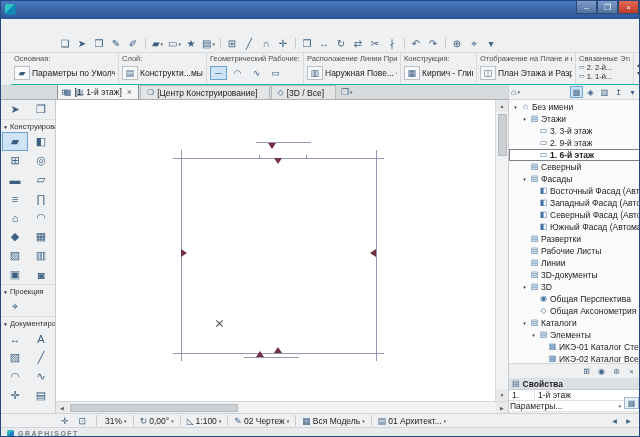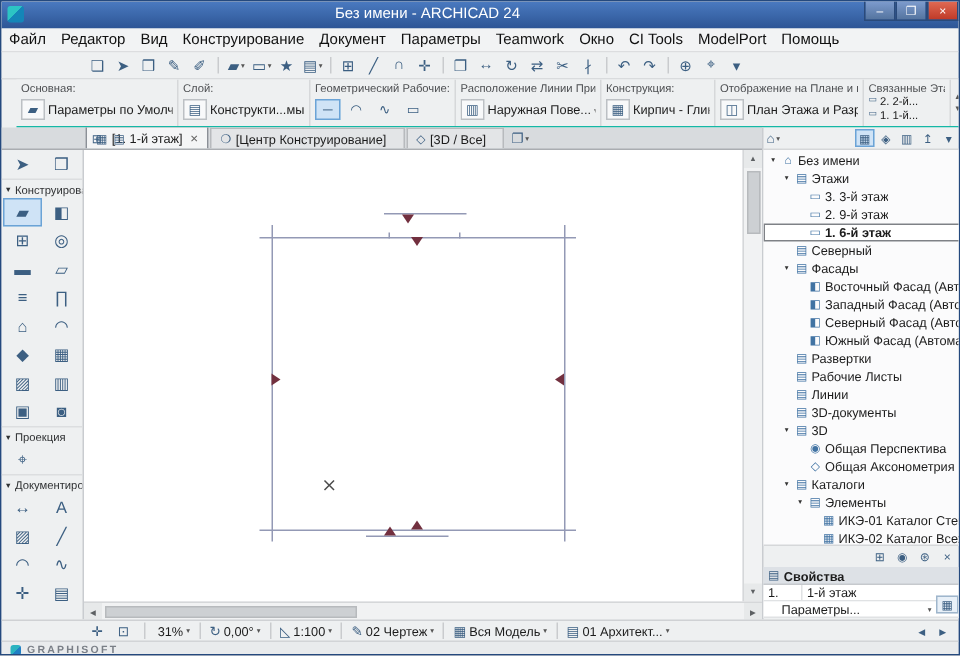--- a/index.html
+++ b/index.html
@@ -97,21 +97,21 @@
   .tlabel{font-size:8.5px;overflow:hidden}
   .trow.selected{background:#fff;outline:1px solid #7e8186;outline-offset:-1px}
   .trow.selected .tlabel{font-weight:bold}
   .nav-actions{height:14px;display:flex;align-items:center;justify-content:flex-end;gap:2px;padding:0 3px}
   .props-header{height:12px;background:#dde1e6;display:flex;align-items:center;gap:3px;
                 font-size:8.5px;font-weight:bold;padding:0 3px;border-bottom:1px solid #c6c9cd}
   .ph-icon{font-size:8px;color:#3c5f82;font-weight:normal}
   .prow{height:11px;display:flex;background:#fff;border-bottom:1px solid #e0e2e4;font-size:8.5px;align-items:center;position:relative}
   .pc1{width:26px;padding-left:3px;border-right:1px solid #e0e2e4;height:100%;display:flex;align-items:center}
   .pc2{padding-left:3px;overflow:hidden;white-space:nowrap}
-  .pc-full{padding-left:12px;overflow:hidden;white-space:nowrap}
+  .pc-full{padding-left:1px;overflow:hidden;white-space:nowrap}
   .pcaret{margin-left:auto;margin-right:20px;font-size:5px;color:#555}
   .props-settings{position:absolute;right:2px;bottom:2px;width:15px;height:12px;border:1px solid #9fb6cc;
                   background:#e8f0f8;color:#3c5f82;font-size:8px;display:flex;align-items:center;justify-content:center}
   
   .statusbar{position:absolute;left:0;top:412px;width:100%;height:14px;background:#eef0f1;
              border-top:1px solid #cfd1d4;display:flex;align-items:center;padding-left:57px;overflow:hidden}
   .sitem{display:flex;align-items:center;gap:2px;padding:0 3px;font-size:8.5px;white-space:nowrap}
   .sicon{font-size:9px;color:#3c5f82}
   .scaret{font-size:5px;color:#555}
   .snav{margin-left:auto;display:flex;gap:1px;margin-right:4px}
@@ -122,41 +122,27 @@
   .brand-logo{width:7px;height:7px;border-radius:2px;background:linear-gradient(135deg,#2bb3c0 50%,#1f7fc4 50%)}
   .brand-name{font-size:7px;font-weight:bold;letter-spacing:1.5px;color:#7a7f87}
 </style>
 </head>
 <body>
 
 <div id="window">
 
   <div class="titlebar">
     <div class="app-logo"></div>
-    <div class="title-text">Без имени - ARCHICAD 24</div>
     <div class="winbtns">
       <div class="winbtn">–</div>
       <div class="winbtn">❐</div>
       <div class="winbtn close">×</div>
     </div>
   </div>
 
-  <div class="menubar">
-    <span class="mitem">Файл</span>
-      <span class="mitem">Редактор</span>
-      <span class="mitem">Вид</span>
-      <span class="mitem">Конструирование</span>
-      <span class="mitem">Документ</span>
-      <span class="mitem">Параметры</span>
-      <span class="mitem">Teamwork</span>
-      <span class="mitem">Окно</span>
-      <span class="mitem">CI Tools</span>
-      <span class="mitem">ModelPort</span>
-      <span class="mitem">Помощь</span>
-  </div>
 
   <div class="toolbar">
     <div class="tbtn">
         <span>❏</span>
         <span class="tb-caret"></span>
       </div>
       <div class="tbtn">
         <span>➤</span>
         <span class="tb-caret"></span>
       </div>

